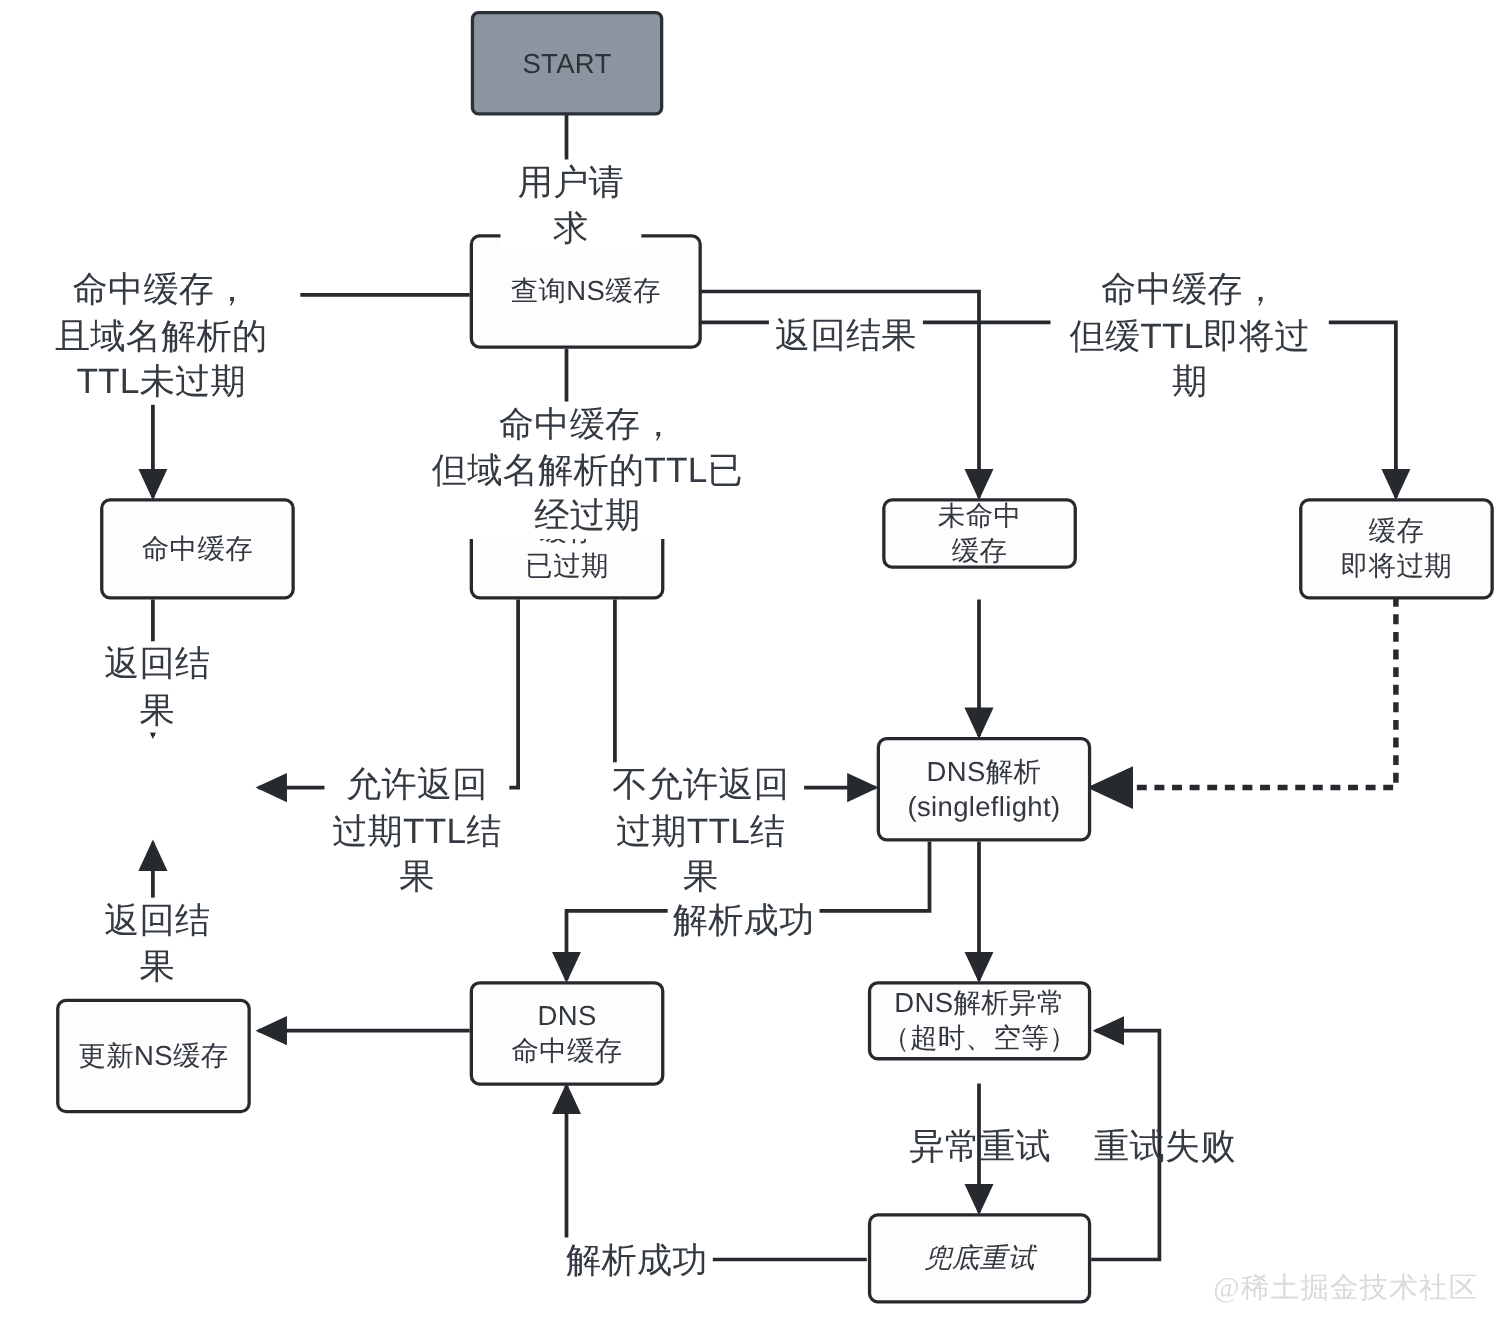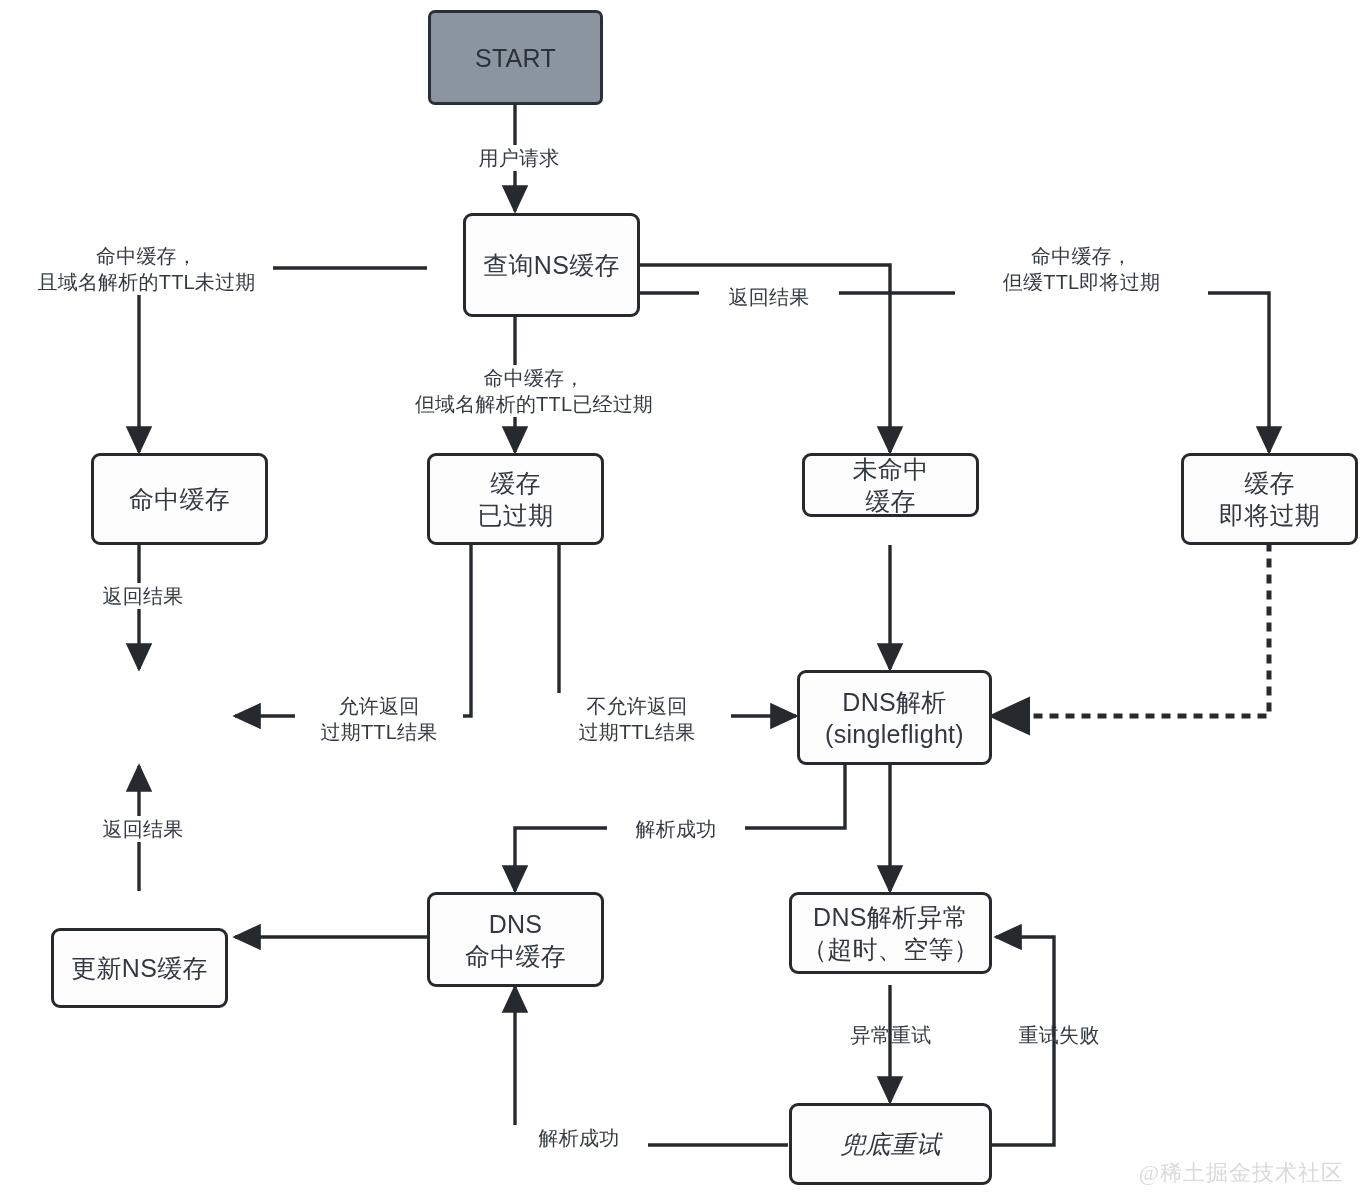--- a/index.html
+++ b/index.html
@@ -45,35 +45,35 @@
   }
   .node.terminal {
     background: #8b959f;
     border-color: #2b3038;
     color: #2c3138;
     border-radius: 7px;
   }
   .edge-label {
     position: absolute;
     color: #343a41;
-    font-size: 20px;
+    font-size: 32px;
     line-height: 1.3;
     text-align: center;
     white-space: pre-line;
     background: #ffffff;
     padding: 0 4px;
     z-index: 4;
     letter-spacing: 0.2px;
   }
   .watermark {
     position: absolute;
     right: 18px;
     bottom: 12px;
     color: #d9dadc;
-    font-size: 22px;
+    font-size: 26px;
     font-family: "Liberation Serif", "DejaVu Serif", serif;
     letter-spacing: 1px;
     z-index: 5;
     margin-top: 47px;
   }
 </style>
 </head>
 <body>
 
 <div id="canvas">
@@ -138,43 +138,43 @@
       <path d="M992,1145 L1054,1145 L1054,937 L996,937" marker-end="url(#arrow)"></path>
 
       
       <path d="M788,1145 L515,1145 L515,987" marker-end="url(#arrow)"></path>
 
     </g>
   </svg>
 
   <div class="node terminal" style="left:428px; top:10px; width:175px; height:95px;">START</div>
 
-  <div class="node" style="left:427px; top:213px; width:177px; height:104px;margin-left:36px;">查询NS缓存</div>
+  <div class="node" style="left:427px; top:213px; width:211px; height:104px;">查询NS缓存</div>
 
   <div class="node" style="left:51px; top:453px; width:177px; height:92px;margin-left:40px;">命中缓存</div>
 
   <div class="node" style="left:427px; top:453px; width:177px; height:92px;">缓存
 已过期</div>
 
   <div class="node" style="left:802px; top:453px; width:177px; height:64px;">未命中
 缓存</div>
 
   <div class="node" style="left:1181px; top:453px; width:177px; height:92px;">缓存
 即将过期</div>
 
 
   <div class="node" style="left:797px; top:670px; width:195px; height:95px;">DNS解析
 (singleflight)</div>
 
-  <div class="node" style="left:51px; top:928px; width:177px; height:80px;">更新NS缓存</div>
+  <div class="node" style="left:51px; top:908px; width:177px; height:104px;">更新NS缓存</div>
 
   <div class="node" style="left:427px; top:892px; width:177px; height:95px;">DNS
 命中缓存</div>
 
-  <div class="node" style="left:789px; top:892px; width:203px; height:82px;">DNS解析异常
+  <div class="node" style="left:789px; top:892px; width:203px; height:72px;">DNS解析异常
 （超时、空等）</div>
 
   <div class="node" style="left:789px; top:1103px; width:203px; height:82px;font-style:italic;">兜底重试</div>
 
   <div class="edge-label" style="left:455px; top:145px; width:120px;">用户请求</div>
 
   <div class="edge-label" style="left:20px; top:243px; width:245px;">命中缓存，
 且域名解析的TTL未过期</div>
 
   <div class="edge-label" style="left:385px; top:365px; width:290px;">命中缓存，

